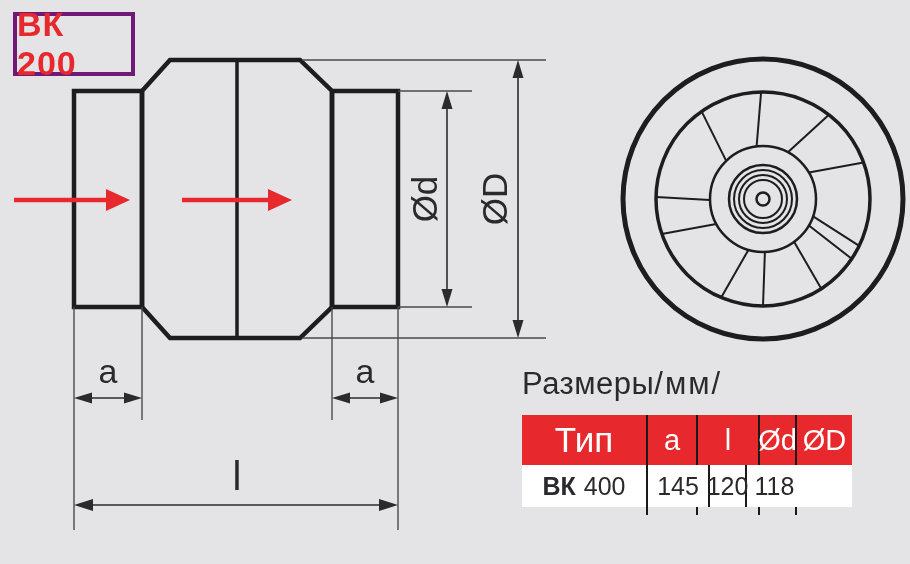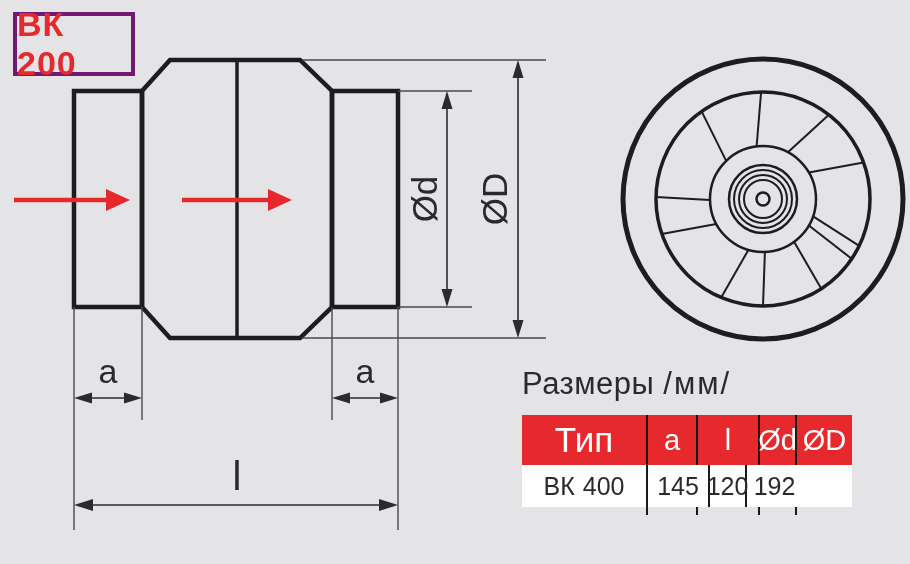--- a/index.html
+++ b/index.html
@@ -18,37 +18,37 @@
   .badge span{
     color:#e7282c;font-weight:bold;font-size:34px;letter-spacing:1px;
   }
 
   
   .sizes-title{
     position:absolute;left:522px;top:366px;white-space:nowrap;
     color:#2a2a2c;font-size:31px;
   }
   .sizes-title .t-bold{font-weight:normal;letter-spacing:0.5px;}
-  .sizes-title .t-units{font-weight:normal;margin-left:9px;letter-spacing:2px;}
+  .sizes-title .t-units{font-weight:normal;letter-spacing:2px;}
 
   
   .dim-table{position:absolute;left:522px;top:415px;width:316px;border-radius:22px;}
   .trow{display:flex;width:330px;}
   .thead{height:50px;background:#e7282c;color:#ffffff;}
   .tbody{height:42px;background:#ffffff;color:#2a2a2c;}
   .cell{
     display:flex;align-items:center;justify-content:center;
     height:100%;border-right:2px solid #1a1a1a;
   }
   .cell:last-child{border-right:none;}
   .c0{width:126px;} .c1{width:50px;} .c2{width:62px;} .c3{width:37px;} .c4{width:55px;}
   .thead .cell{font-size:29px;}
   .thead .c0{font-size:35px;}
   .tbody .cell{font-size:25px;}
-  .type-bold{font-weight:normal;margin-right:8px;}
+  .type-bold{font-weight:bold;margin-right:8px;}
   .stub{position:absolute;top:92px;width:2px;height:8px;background:#1a1a1a;}
 </style>
 </head>
 <body>
 
 <div class="canvas">
 
   <svg class="drawing-svg" width="910" height="564" viewBox="0 0 910 564">
 
     <g stroke="#1d1d20" stroke-width="4.5" fill="none" stroke-linejoin="miter">
@@ -159,21 +159,21 @@
       <div class="cell c3">Ød</div>
       <div class="cell c4">ØD</div>
     </div>
     <div class="trow tbody">
       <div class="cell c0">
         <span class="type-bold">ВК</span>
         <span>400</span>
       </div>
       <div class="cell c2">145</div>
       <div class="cell c3">120</div>
-      <div class="cell c4">192</div>
+      <div class="cell c4">118</div>
     </div>
     <div class="stub" style="left:124px;"></div>
     <div class="stub" style="left:174px;"></div>
     <div class="stub" style="left:236px;"></div>
     <div class="stub" style="left:273px;"></div>
   </div>
 
 </div>
 
 </body></html>

